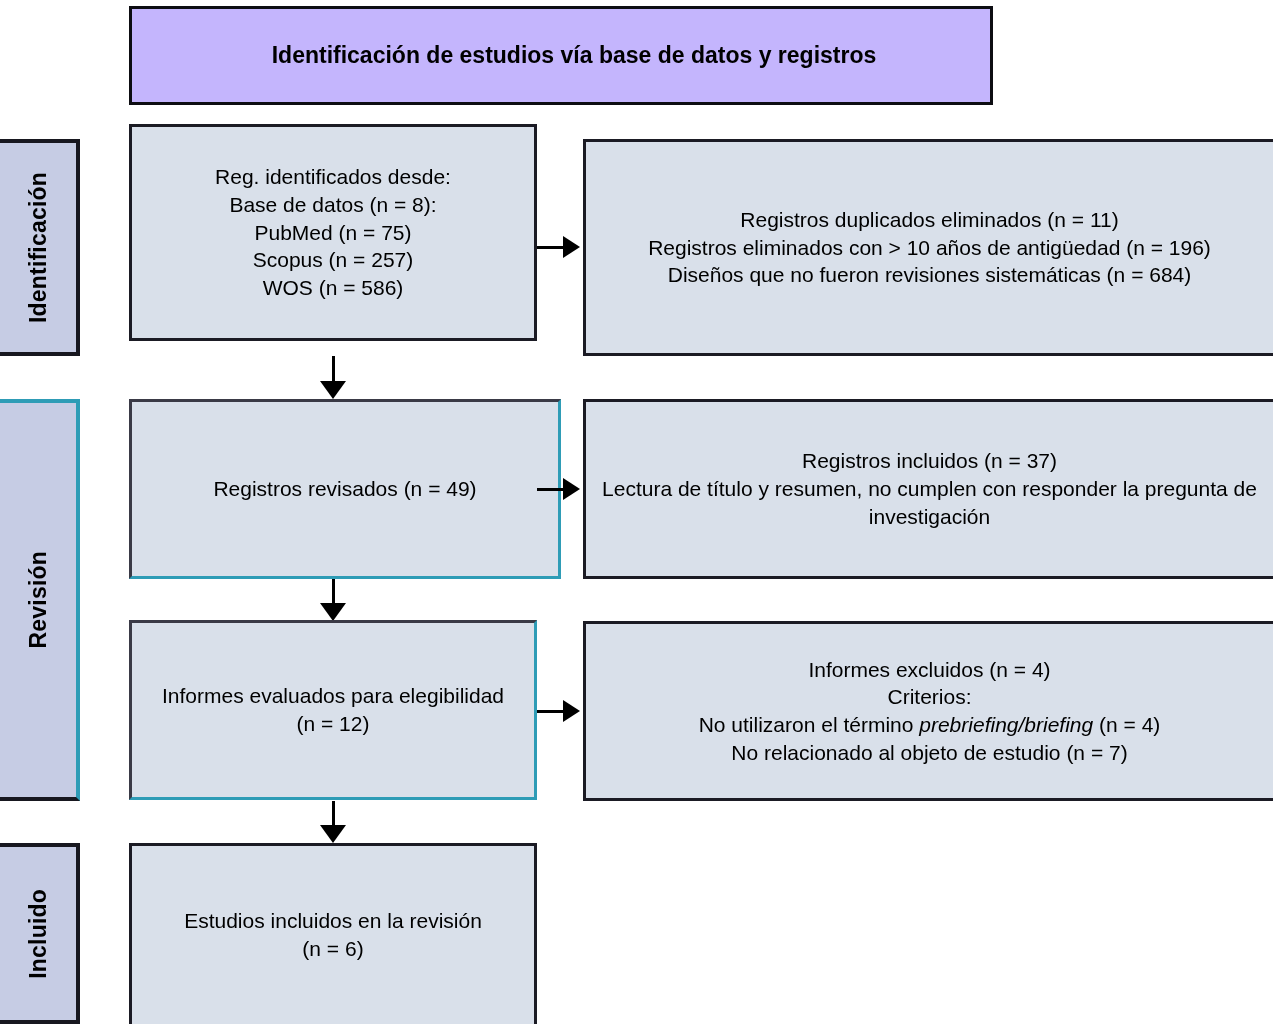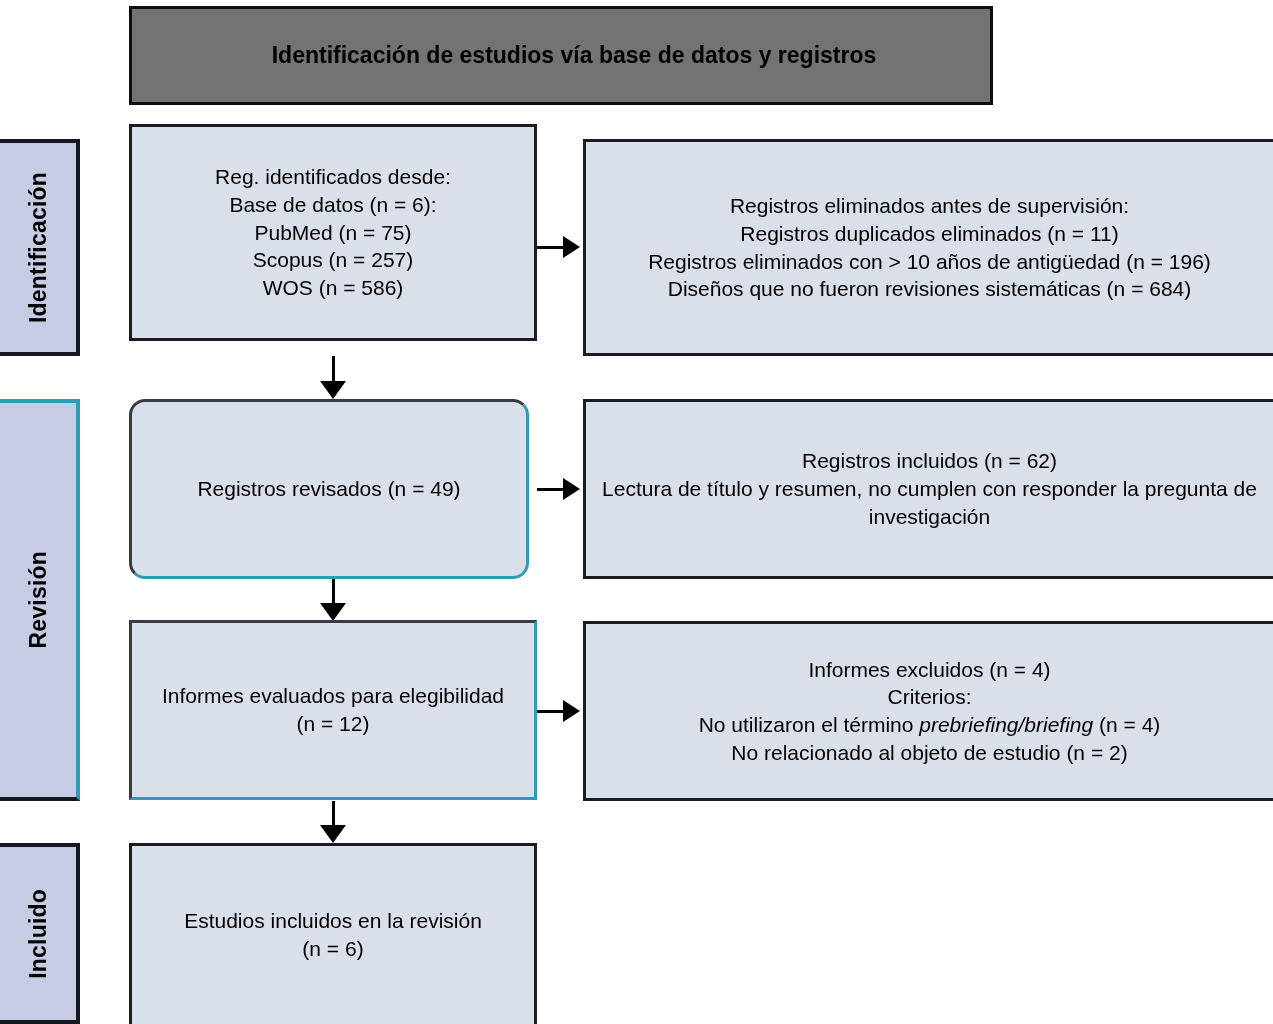--- a/index.html
+++ b/index.html
@@ -38,21 +38,21 @@
   }
 
   .box .inner { width: 100%; }
 
   
   #title-box {
     left: 129px;
     top: 6px;
     width: 864px;
     height: 99px;
-    background: #737373;
+    background: #c4b5fd;
     border: 3px solid #0d0d12;
     font-weight: bold;
     font-size: 23px;
     padding-left: 36px;
   }
 
   
   .stage {
     position: absolute;
     box-sizing: border-box;
@@ -83,25 +83,24 @@
   }
 
   
   #box-identified {
     left: 129px; top: 124px; width: 408px; height: 217px;
   }
   #box-removed {
     left: 583px; top: 139px; width: 693px; height: 217px;
   }
   #box-screened {
-    left: 129px; top: 399px; width: 400px; height: 180px;
+    left: 129px; top: 399px; width: 432px; height: 180px;
     border-color: #2e9cb6;
     border-left-color: #3a3a46;
     border-top-color: #3a3a46;
-    border-radius: 16px;
   }
   #box-screened-excluded {
     left: 583px; top: 399px; width: 693px; height: 180px;
   }
   #box-eligibility {
     left: 129px; top: 601px; width: 408px; height: 180px;
     border-color: #2e9cb6;
     border-left-color: #3a3a46;
     border-top-color: #3a3a46;
     margin-top: 19px;
@@ -177,51 +176,50 @@
     <span class="vlabel">Revisión</span>
   </div>
 
   <div class="stage" id="stage-incluido">
     <span class="vlabel">Incluido</span>
   </div>
 
   <div class="box" id="box-identified">
     <div class="inner">
       <span class="line">Reg. identificados desde:</span>
-      <span class="line">Base de datos (n = 6):</span>
+      <span class="line">Base de datos (n = 8):</span>
       <span class="line">PubMed (n = 75)</span>
       <span class="line">Scopus (n = 257)</span>
       <span class="line">WOS (n = 586)</span>
     </div>
   </div>
 
   <div class="box" id="box-removed">
     <div class="inner">
-      <span class="line">Registros eliminados antes de supervisión:</span>
       <span class="line">Registros duplicados eliminados (n = 11)</span>
       <span class="line">Registros eliminados con &gt; 10 años de antigüedad (n = 196)</span>
       <span class="line">Diseños que no fueron revisiones sistemáticas (n = 684)</span>
     </div>
   </div>
 
   <div class="conn h-line" id="conn-h1-line"></div>
   <div class="conn h-arrow" id="conn-h1-head"></div>
 
   <div class="conn v-line" id="conn-v1-line"></div>
   <div class="conn v-arrow" id="conn-v1-head"></div>
 
   <div class="box" id="box-screened">
     <div class="inner">
       <span class="line">Registros revisados (n = 49)</span>
     </div>
   </div>
 
   <div class="box" id="box-screened-excluded">
     <div class="inner">
-      <span class="line">Registros incluidos (n = 62)</span>
+      <span class="line">Registros incluidos (n = 37)</span>
       <span class="line">Lectura de título y resumen, no cumplen con responder la pregunta de investigación</span>
     </div>
   </div>
 
   <div class="conn h-line" id="conn-h2-line"></div>
   <div class="conn h-arrow" id="conn-h2-head"></div>
 
   <div class="conn v-line" id="conn-v2-line"></div>
   <div class="conn v-arrow" id="conn-v2-head"></div>
 
@@ -230,21 +228,21 @@
       <span class="line">Informes evaluados para elegibilidad</span>
       <span class="line">(n = 12)</span>
     </div>
   </div>
 
   <div class="box" id="box-reports-excluded">
     <div class="inner">
       <span class="line">Informes excluidos (n = 4)</span>
       <span class="line">Criterios:</span>
       <span class="line"><span>No utilizaron el término </span><span class="italic">prebriefing/briefing</span><span> (n = 4)</span></span>
-      <span class="line">No relacionado al objeto de estudio (n = 2)</span>
+      <span class="line">No relacionado al objeto de estudio (n = 7)</span>
     </div>
   </div>
 
   <div class="conn h-line" id="conn-h3-line"></div>
   <div class="conn h-arrow" id="conn-h3-head"></div>
 
   <div class="conn v-line" id="conn-v3-line"></div>
   <div class="conn v-arrow" id="conn-v3-head"></div>
 
   <div class="box" id="box-included">

